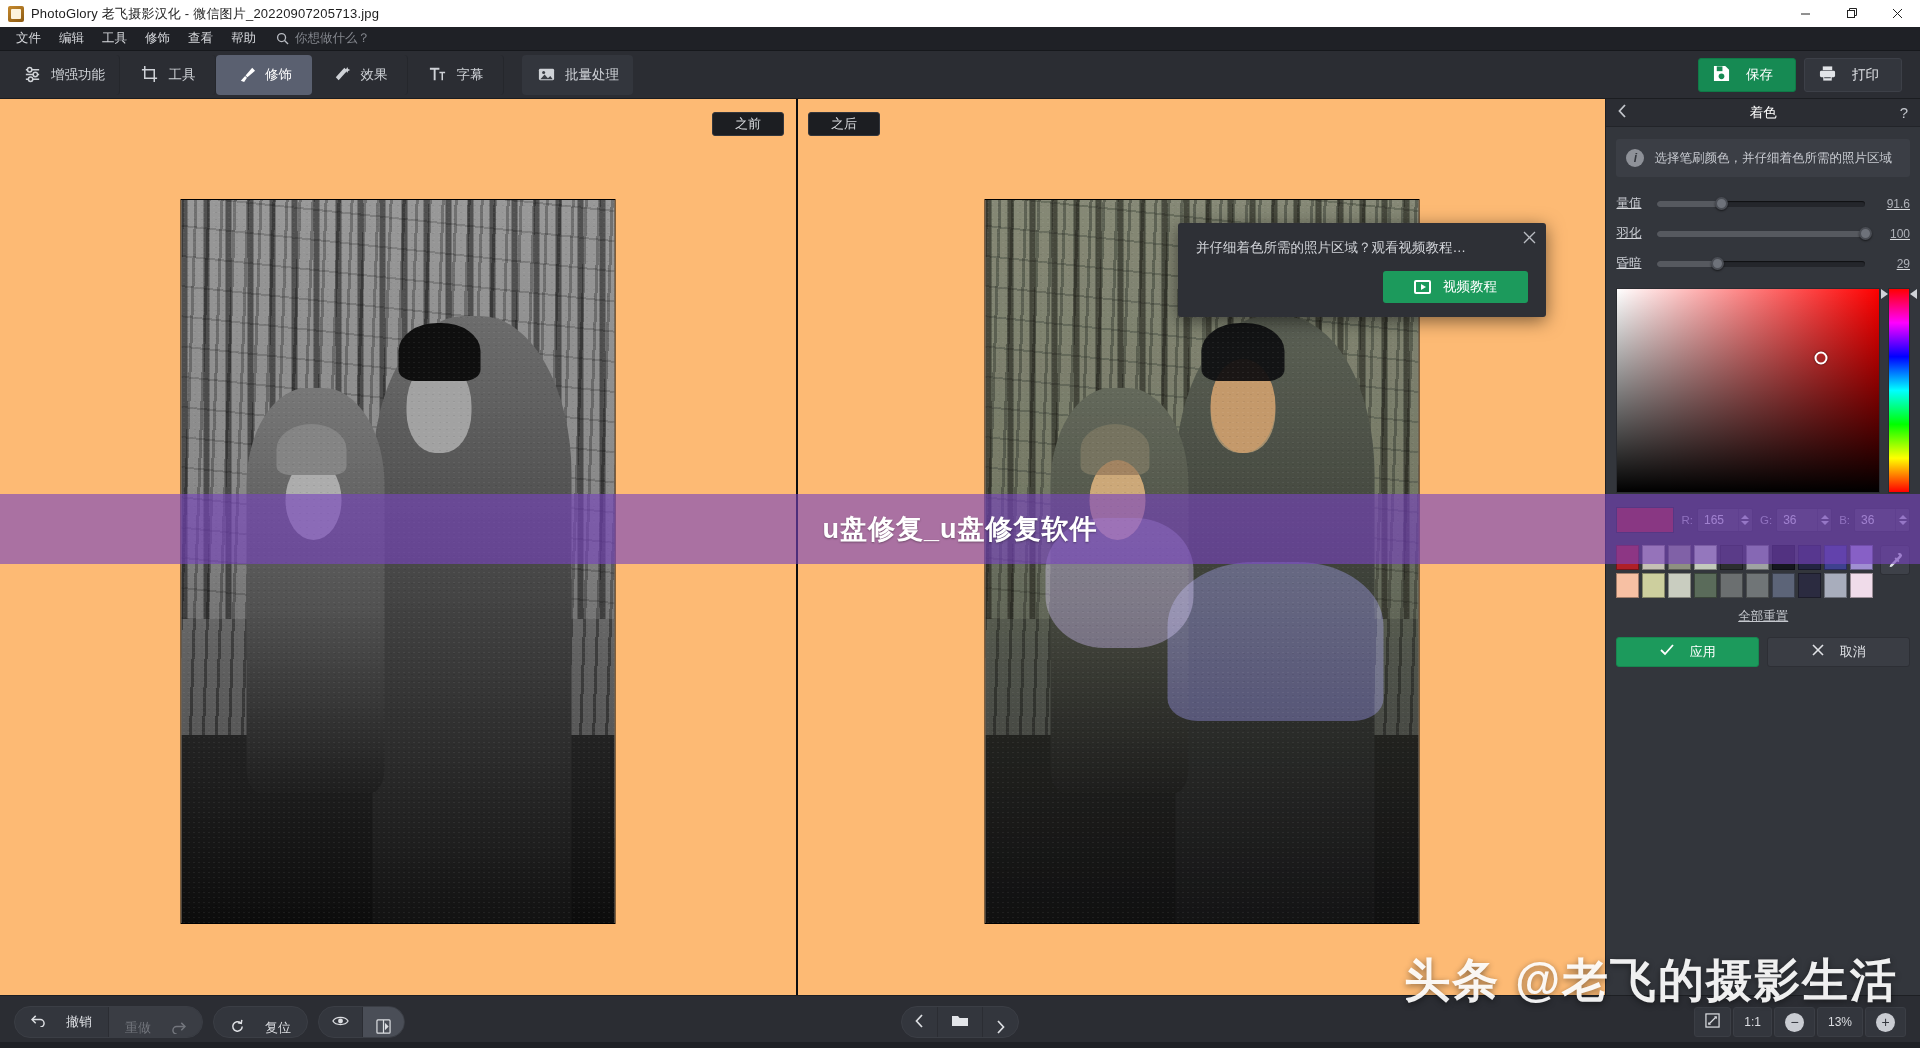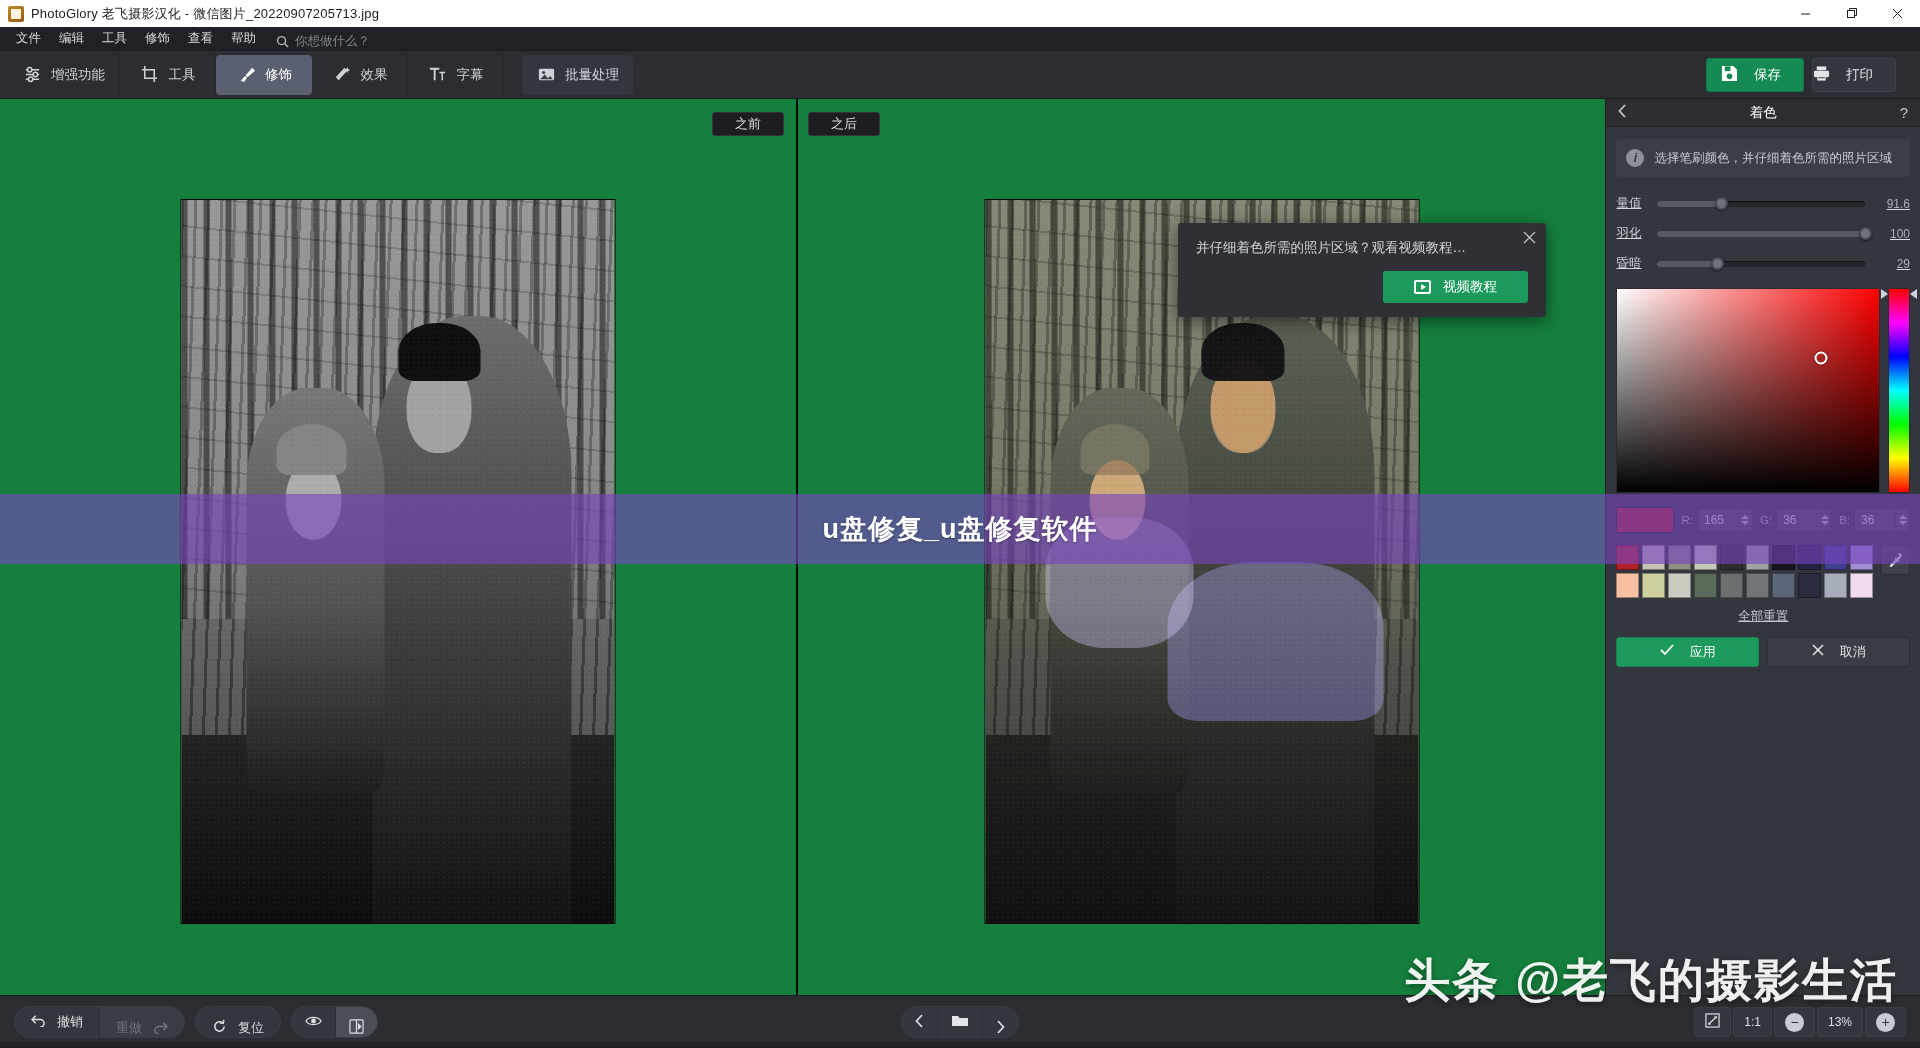--- a/index.html
+++ b/index.html
@@ -17,47 +17,47 @@
   .titlebar .app-icon{ width:16px; height:16px; margin:0 7px 0 8px; border-radius:2px;
              background:linear-gradient(145deg,#c68a2e,#8c5a12); position:relative; flex:0 0 16px;}
   .titlebar .app-icon::after{content:"";position:absolute;left:3px;top:3px;width:10px;height:10px;
              background:#fdf3dd;border-radius:1px;}
   .titlebar .title{ font-size:13px; letter-spacing:.2px; white-space:nowrap; }
   .titlebar .wspacer{ flex:1 1 auto; }
   .wbtn{ width:46px; height:27px; display:flex; align-items:center; justify-content:center;
          font-size:13px; color:#222; }
 
   
-  .menubar{ height:24px; flex:0 0 24px; background:#1f2126; display:flex; align-items:flex-end;
+  .menubar{ height:24px; flex:0 0 24px; background:#1f2126; display:flex; align-items:center;
             padding-left:8px; gap:2px; border-bottom:1px solid #16181c;}
   .menubar .mi{ padding:3px 8px; font-size:12.5px; color:#d6d8dc; border-radius:2px;}
   .menubar .searchwrap{ display:flex; align-items:center; gap:6px; margin-left:10px; color:#8b8e95;}
   .menubar .searchwrap svg{ display:block; }
   .menubar .searchtext{ font-size:12.5px; color:#84878e; }
 
   
   .ribbon{ height:48px; flex:0 0 48px; background:#2b2d33; display:flex; align-items:center;
            padding:0 8px; border-bottom:1px solid #1b1d21; position:relative; }
   .tab{ height:40px; min-width:96px; padding:0 14px; display:flex; align-items:center;
         justify-content:center; gap:9px; border-radius:4px; color:#cfd2d7; font-size:13.5px;
         border-right:1px solid #25272c; }
   .tab .ic{ width:20px; height:20px; display:flex; align-items:center; justify-content:center; }
   .tab.active{ background:#5a6070; color:#ffffff; border-right:none; }
   .tab.standalone{ border-right:none; margin-left:18px; background:#33363d; }
   .ribbon .rspacer{ flex:1 1 auto; }
   .btn-save{ height:34px; padding:0 22px 0 14px; background:#168a53; color:#fff; border-radius:3px;
              display:flex; align-items:center; gap:16px; font-size:13.5px; border:1px solid #12build;}
   .btn-save{ border:1px solid #0f7a47;margin-left:15px; }
-  .btn-print{ height:34px; padding:0 22px 0 0; background:#33363d; color:#e2e4e8; border-radius:3px;
+  .btn-print{ height:34px; padding:0 22px 0 14px; background:#33363d; color:#e2e4e8; border-radius:3px;
               display:flex; align-items:center; gap:16px; font-size:13.5px; border:1px solid #3d4048;
-              margin-left:8px; margin-right:16px;}
+              margin-left:8px; margin-right:10px;}
 
   
   .main{ flex:1 1 auto; display:flex; min-height:0; }
-  .canvas{ position:relative; flex:1 1 auto; background:#15803d; overflow:hidden; }
+  .canvas{ position:relative; flex:1 1 auto; background:#fdba74; overflow:hidden; }
 
   .ba-label{ position:absolute; top:13px; height:24px; padding:0 22px; background:#1c1e22;
              border:1px solid #33363c; border-radius:3px; color:#d7d9dd; font-size:13px;
              display:flex; align-items:center; justify-content:center; }
 
   
   .pane{ position:absolute; top:0; bottom:0; overflow:hidden; }
   .pane .photo{ position:absolute; left:50%; transform:translateX(-50%); top:100px; width:435px; height:725px;
                 border:1px solid #000; }
 
@@ -185,21 +185,21 @@
   .act{ flex:1 1 0; height:30px; border-radius:3px; display:flex; align-items:center;
         justify-content:center; gap:16px; font-size:13px; }
   .act.apply{ background:#1c9a5c; color:#fff; border:1px solid #178750;}
   .act.cancel{ background:#3a3d44; color:#e0e2e6; border:1px solid #2d2f35;}
 
   
   .bottombar{ height:53px; flex:0 0 53px; background:#2b2d33; display:flex; align-items:center;
               padding:0 14px; border-top:1px solid #1d1f23; position:relative; }
   .bgroup{ display:flex; align-items:center; background:#33363d; border-radius:16px; overflow:hidden;
            border:1px solid #3b3e45; }
-  .bbtn{ height:30px; padding:0 16px; display:flex; align-items:center; gap:11px; font-size:13px;
+  .bbtn{ height:30px; padding:0 16px; display:flex; align-items:center; gap:20px; font-size:13px;
          color:#dcdee2; border-right:1px solid #2b2d33;}
   .bbtn:last-child{ border-right:none;align-items:flex-end; }
   .bbtn.disabled{ color:#73767d; background:#3a3d44; }
   .bbtn.iconly{ padding:0 13px; }
   .bbtn.sel{ background:#4a4e57; }
   .bspacer{ flex:1 1 auto; }
   .navgroup{ position:absolute; left:50%; transform:translateX(-50%); display:flex; align-items:center;
              background:#33363d; border-radius:16px; overflow:hidden; border:1px solid #3b3e45;}
   .zoomgroup{ display:flex; align-items:center; gap:2px; }
   .zbtn{ height:30px; min-width:36px; padding:0 10px; background:#33363d; border:1px solid #3b3e45;

